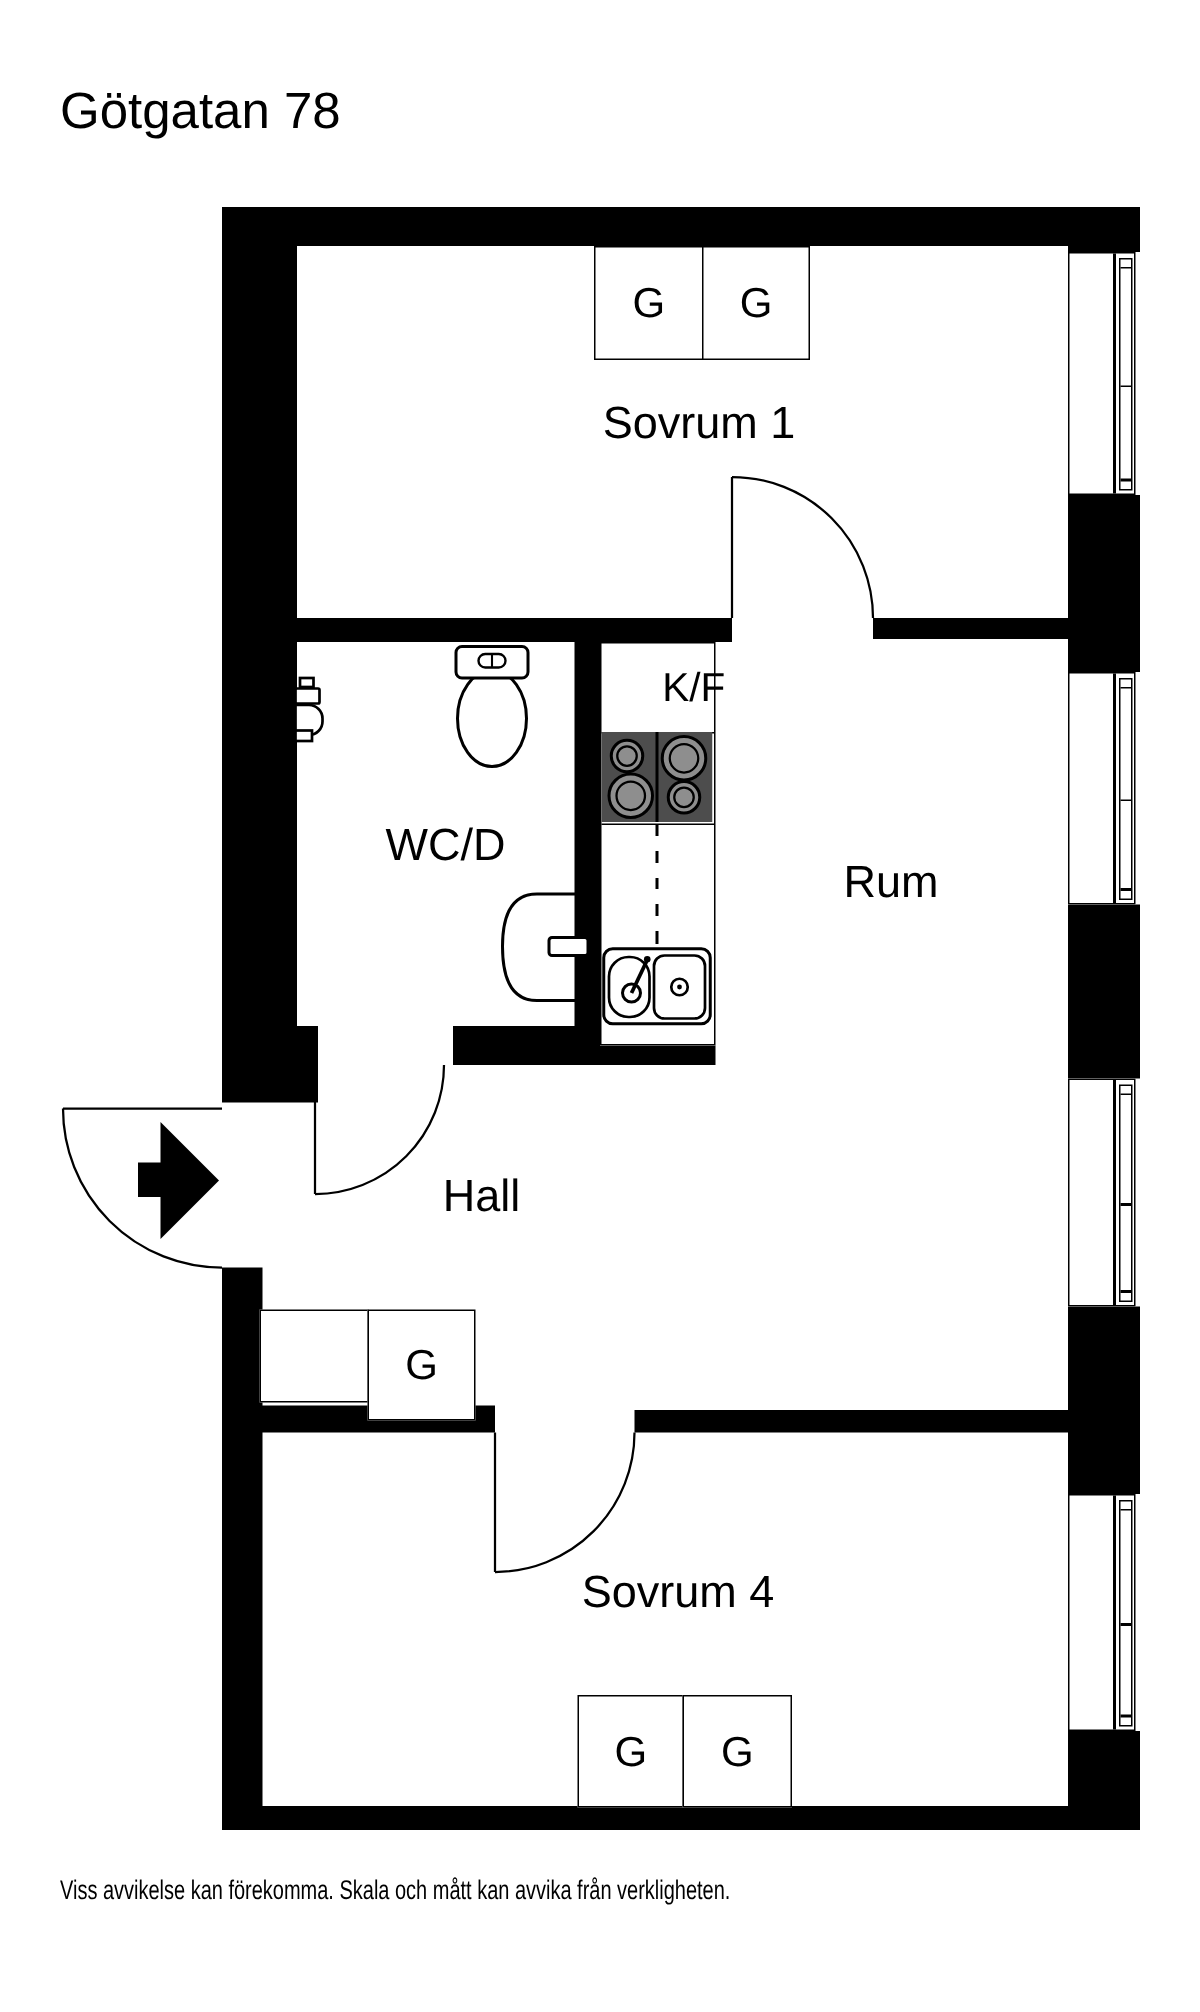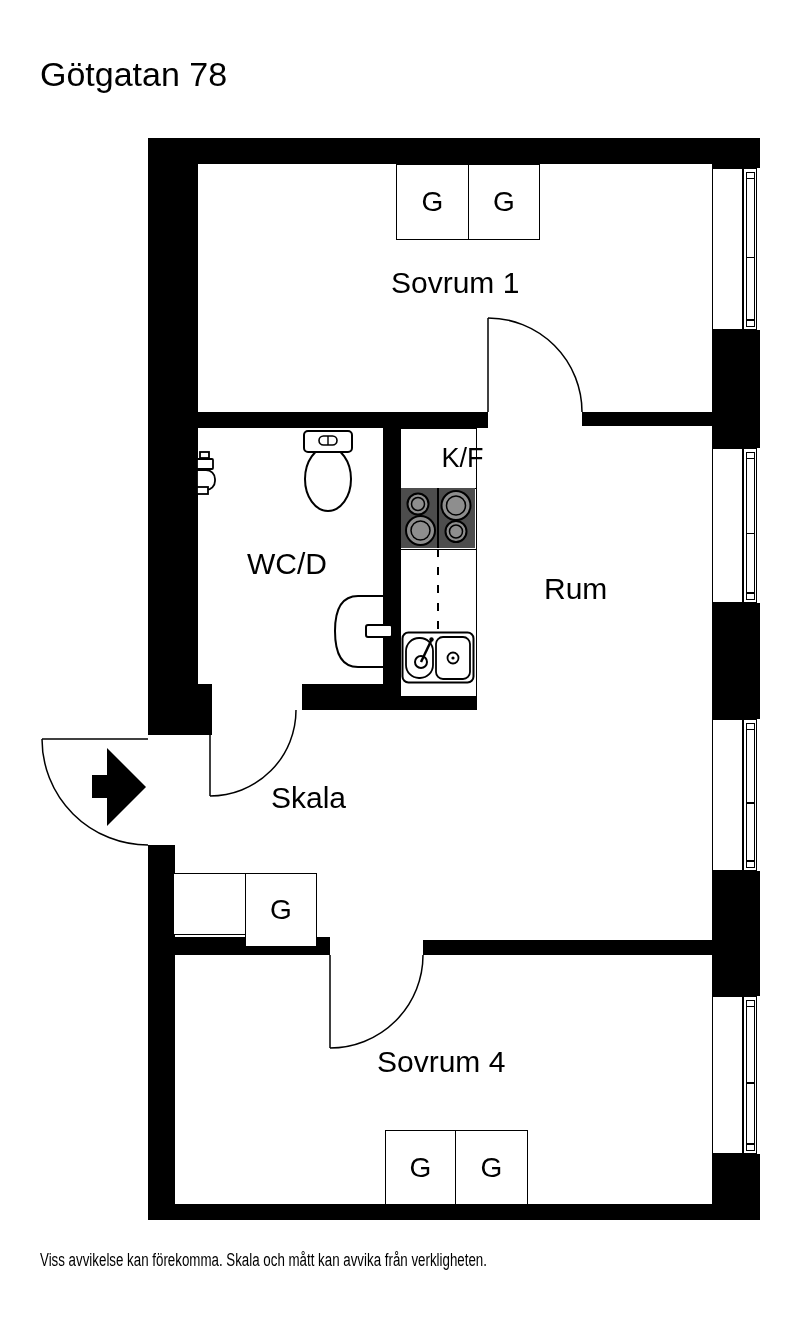--- a/index.html
+++ b/index.html
@@ -1,19 +1,19 @@
 <!DOCTYPE html>
 <html><head>
 <meta charset="utf-8">
 <style>
   html,body{margin:0;padding:0;background:#fff;}
   #canvas{position:relative;width:800px;height:1341px;background:#fff;overflow:hidden;
           font-family:"Liberation Sans",sans-serif;color:#000;}
   .wall{position:absolute;background:#000;}
-  .lbl{position:absolute;font-size:30px;text-align:left;white-space:nowrap;}
+  .lbl{position:absolute;font-size:30px;text-align:center;white-space:nowrap;}
   .title{position:absolute;left:40px;top:55px;font-size:34px;}
   .disclaimer{position:absolute;left:40px;top:1250px;font-size:18px;white-space:nowrap;
               transform:scaleX(.74);transform-origin:left center;}
   .closet{position:absolute;background:#fff;border:1.5px solid #000;box-sizing:border-box;
           display:flex;align-items:center;justify-content:center;font-size:28px;}
   
   .win{position:absolute;left:712px;width:48px;background:#fff;}
   .wf{position:absolute;left:0;top:0;bottom:0;width:45px;border:1.5px solid #000;
       box-sizing:border-box;background:#fff;}
   .wl{position:absolute;left:29px;top:0;bottom:0;width:2px;background:#000;}
@@ -189,17 +189,17 @@
       <rect x="200" y="452" width="9" height="6" fill="#fff" stroke="#000" stroke-width="1.8"></rect>
       <rect x="197" y="459" width="16" height="10" rx="1" fill="#fff" stroke="#000" stroke-width="1.8"></rect>
       <path d="M197,470 h9 a9,9 0 0 1 9,9 v2 a9,9 0 0 1 -9,9 h-9 z" fill="#fff" stroke="#000" stroke-width="1.8"></path>
       <rect x="197" y="487" width="11" height="7" fill="#fff" stroke="#000" stroke-width="1.8"></rect>
     </g>
   </svg>
 
   <div class="lbl" style="left:391px;top:266px;width:150px">Sovrum 1</div>
   <div class="lbl" style="left:247px;top:547px;width:100px">WC/D</div>
   <div class="lbl" style="left:544px;top:572px;width:100px">Rum</div>
-  <div class="lbl" style="left:271px;top:781px;width:100px">Skala</div>
+  <div class="lbl" style="left:271px;top:781px;width:100px">Hall</div>
   <div class="lbl" style="left:377px;top:1045px;width:150px">Sovrum 4</div>
 
   <div class="disclaimer">Viss avvikelse kan förekomma. Skala och mått kan avvika från verkligheten.</div>
 </div>
 
 </body></html>

